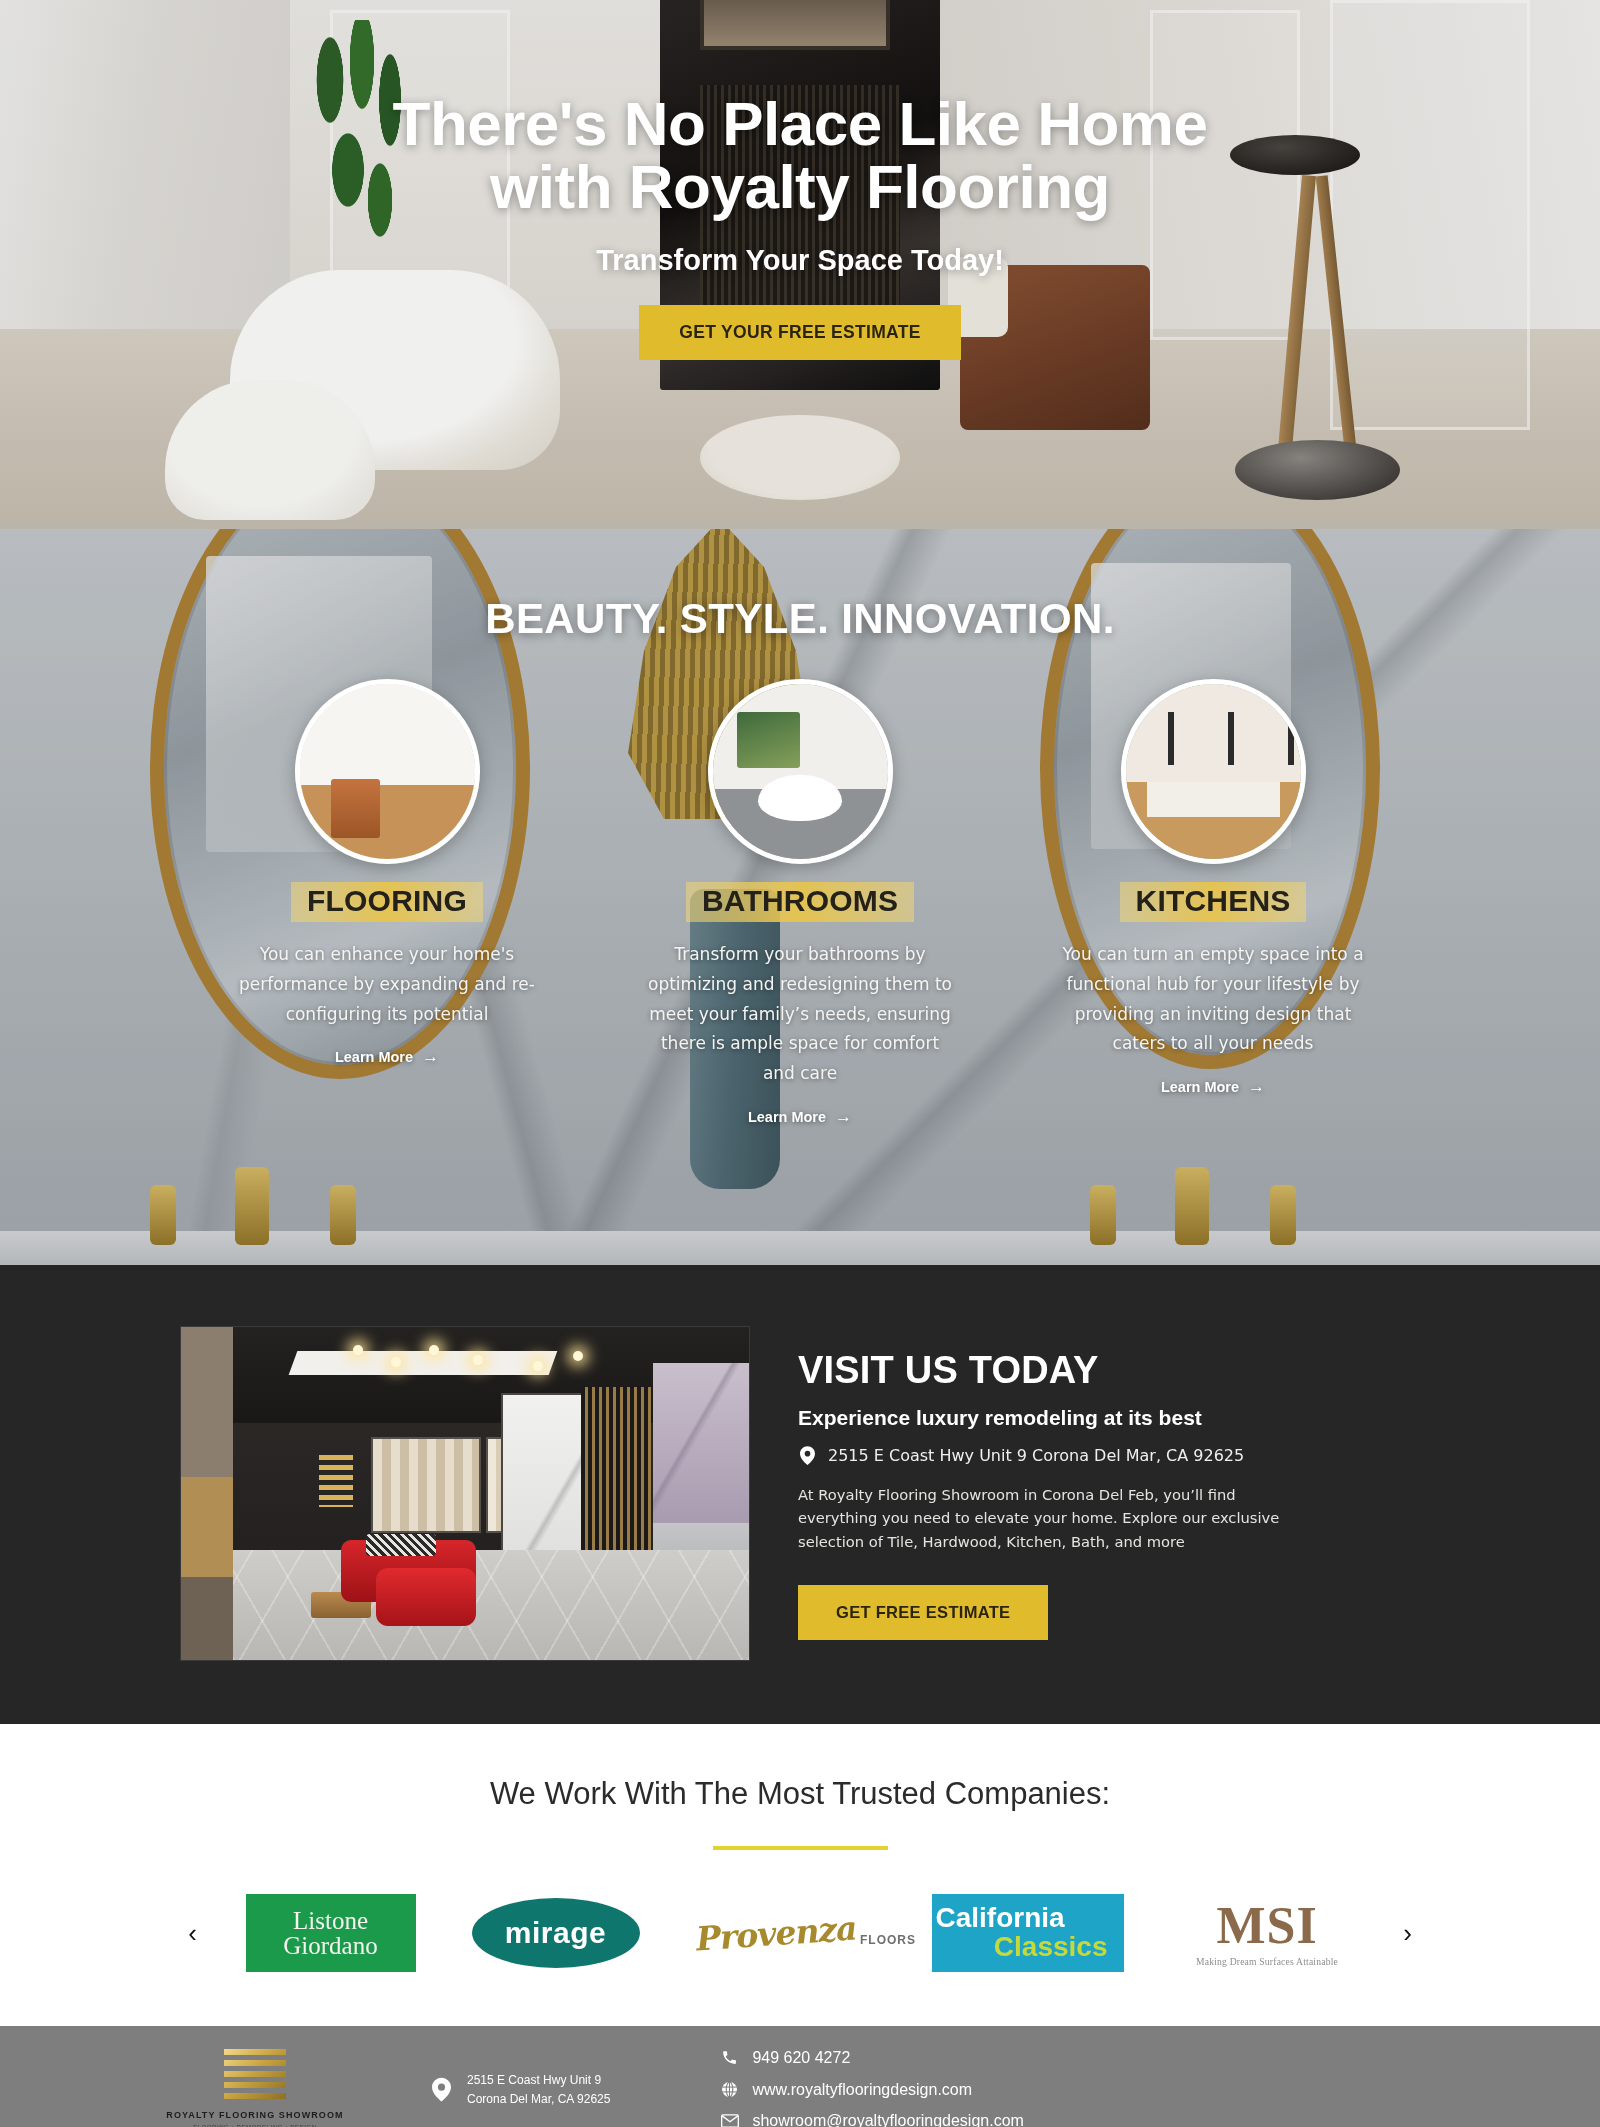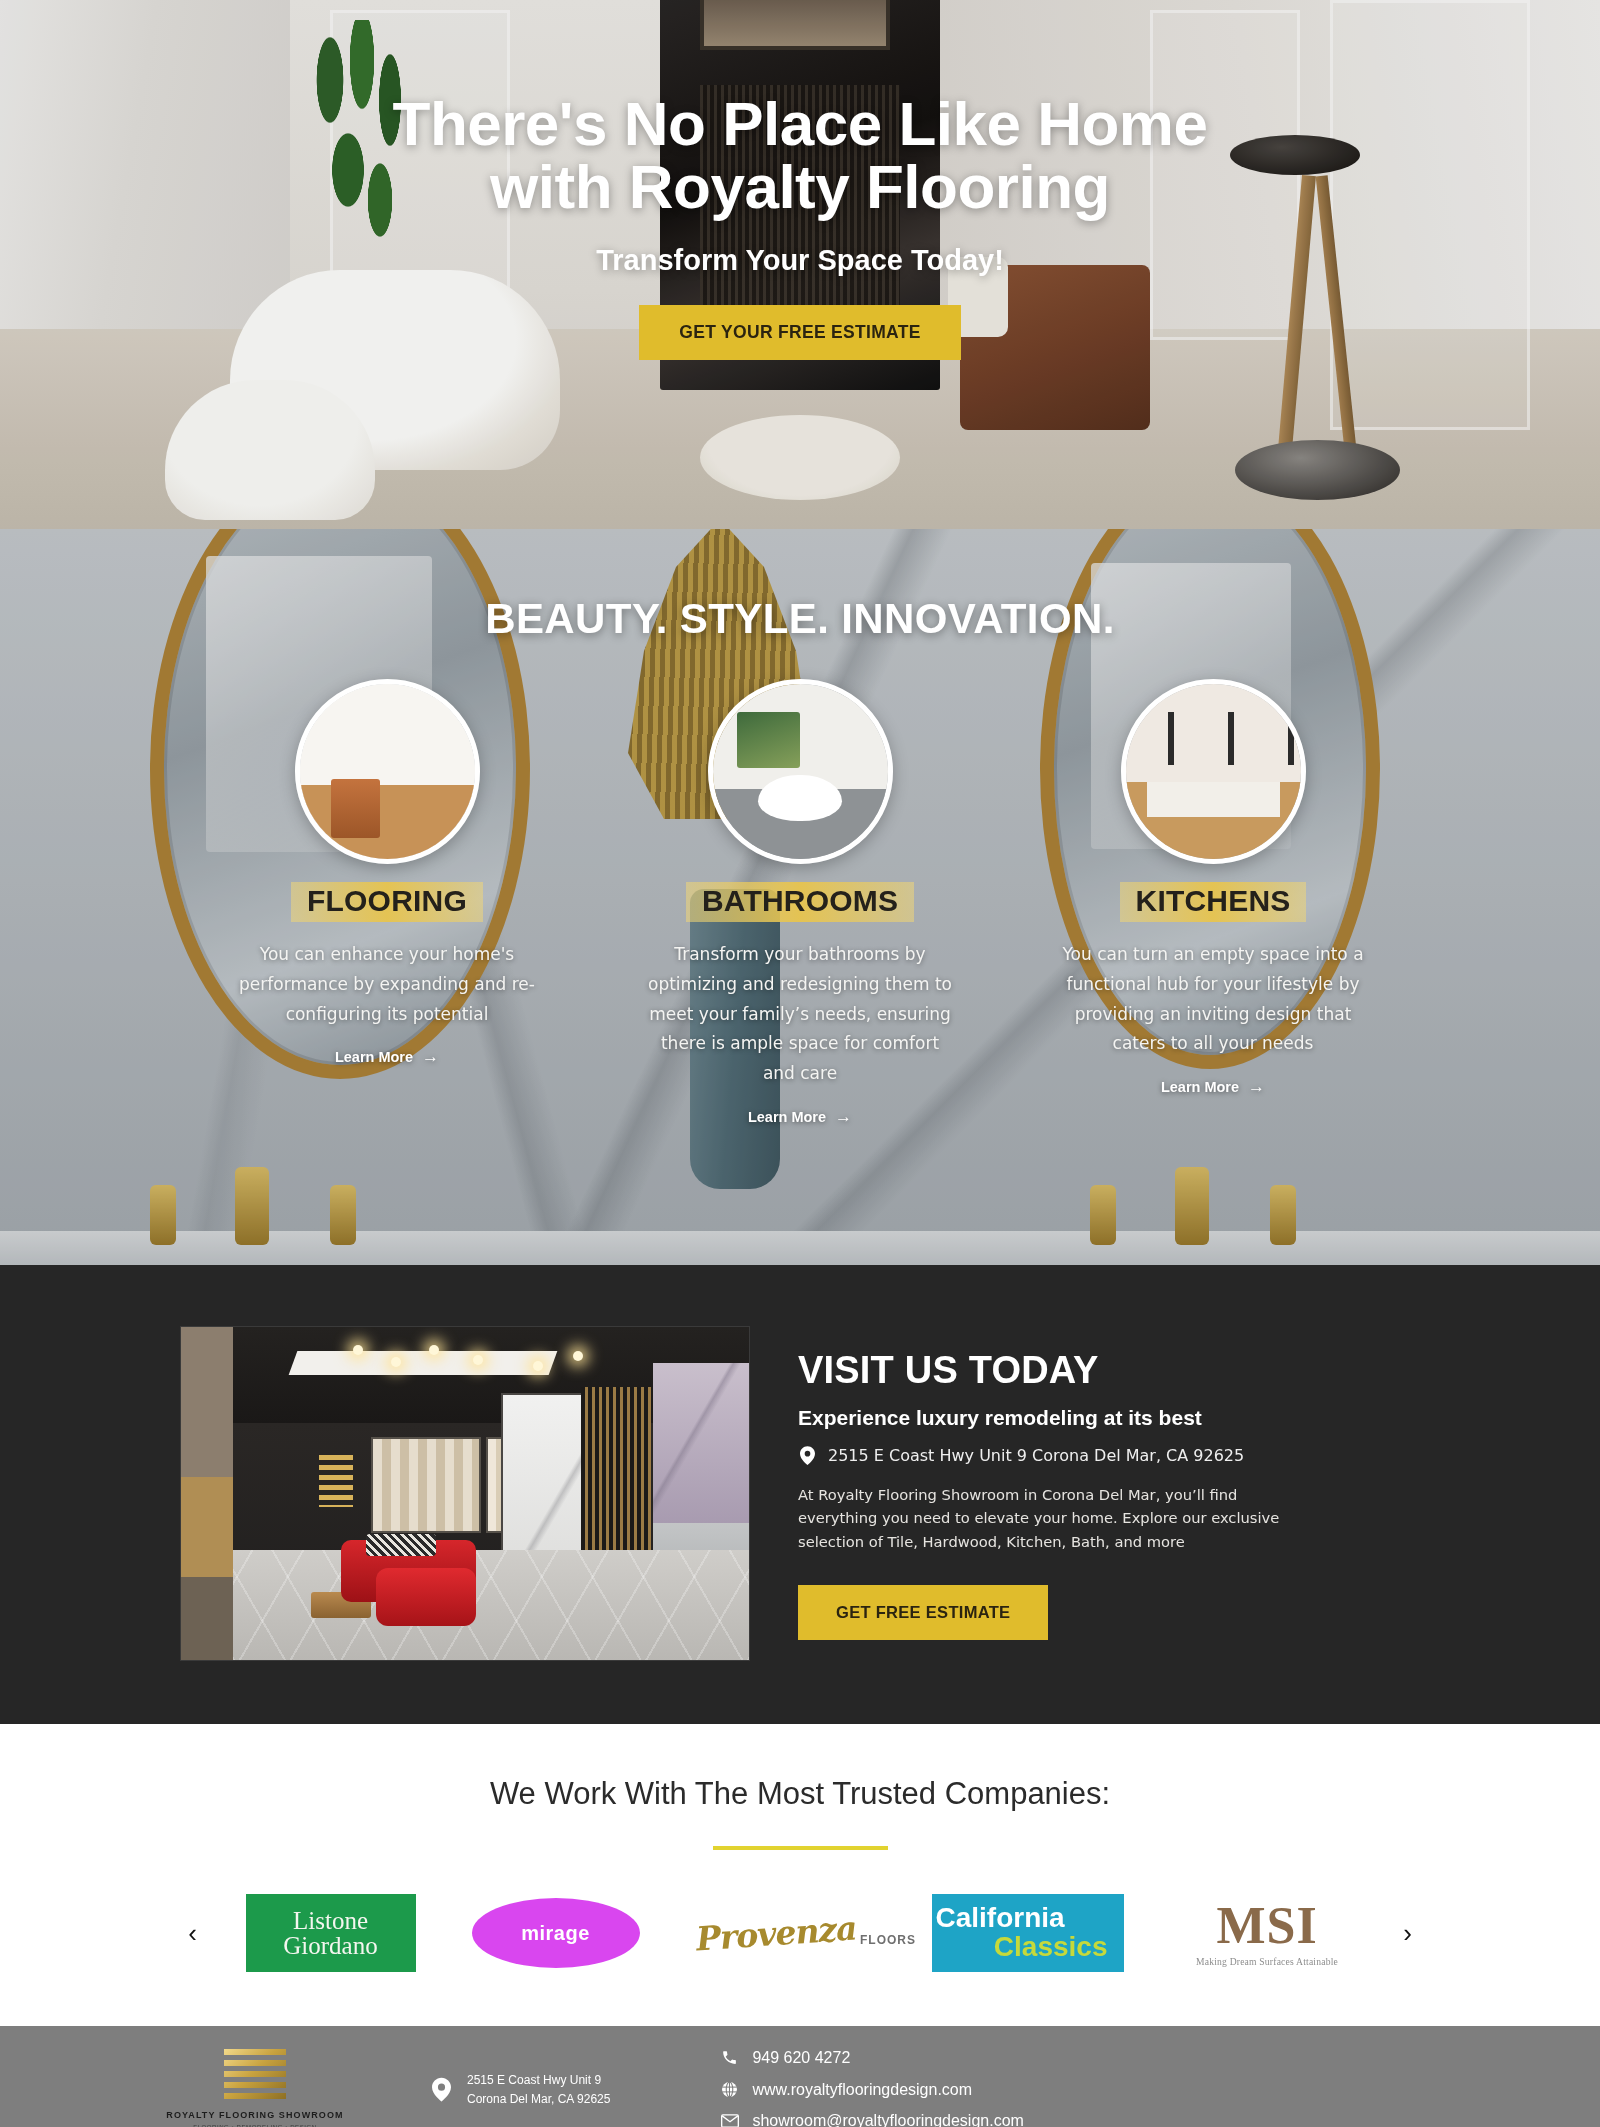--- a/index.html
+++ b/index.html
@@ -424,22 +424,22 @@
   .logos { display:flex; align-items:center; gap: 56px; }
   .logo { height: 78px; display:flex; align-items:center; justify-content:center; }
   .lg-listone {
     width: 170px; height: 78px; background:#1C9A4B;
     display:flex; flex-direction:column; align-items:center; justify-content:center;
     color:#f4f6ef; font-family:"Liberation Serif", serif; font-size: 25px;
     line-height: 1.02; font-weight: 400;
   }
   .lg-mirage {
     width: 168px; height: 70px; border-radius: 50%;
-    background:#d946ef; display:flex; align-items:center; justify-content:center;
-    color:#fff; font-size: 20px; font-weight: 700; letter-spacing:.5px;
+    background:#0f766e; display:flex; align-items:center; justify-content:center;
+    color:#fff; font-size: 30px; font-weight: 700; letter-spacing:.5px;
   }
   .lg-provenza {
     width: 180px; display:flex; align-items:flex-end; gap:4px;
   }
   .lg-provenza .script {
     color:#A78A2E; font-family:"DejaVu Serif", serif; font-size: 33px;
     font-style: italic; font-weight: 700; letter-spacing:-1px; transform: rotate(-4deg);
   }
   .lg-provenza .floors {
     color:#6f6f6f; font-size: 12px; font-weight: 700; letter-spacing: 1px;
@@ -624,21 +624,21 @@
         <h2 class="visit-h1">VISIT US TODAY</h2>
         <div class="visit-h2">Experience luxury remodeling at its best</div>
         <div class="visit-addr">
           <span class="ico">
             <svg width="15" height="19" viewBox="0 0 24 30">
                 <path d="M12 0C5.4 0 0 5.4 0 12c0 9 12 18 12 18s12-9 12-18C24 5.4 18.6 0 12 0zm0 16.5A4.5 4.5 0 1 1 12 7.5a4.5 4.5 0 0 1 0 9z" fill="#ffffff"></path>
               </svg>
           </span>
           <span>2515 E Coast Hwy Unit 9 Corona Del Mar, CA 92625</span>
         </div>
-        <p class="visit-body">At Royalty Flooring Showroom in Corona Del Mar, you’ll find everything you need to elevate your home. Explore our exclusive selection of Tile, Hardwood, Kitchen, Bath, and more</p>
+        <p class="visit-body">At Royalty Flooring Showroom in Corona Del Feb, you’ll find everything you need to elevate your home. Explore our exclusive selection of Tile, Hardwood, Kitchen, Bath, and more</p>
         <div class="visit-btn-wrap">
           <button class="btn-gold">GET FREE ESTIMATE</button>
         </div>
       </div>
     </div>
   </section>
 
   <section class="partners">
     <h2 class="partners-h">We Work With The Most Trusted Companies:</h2>
     <div class="rule"></div>

